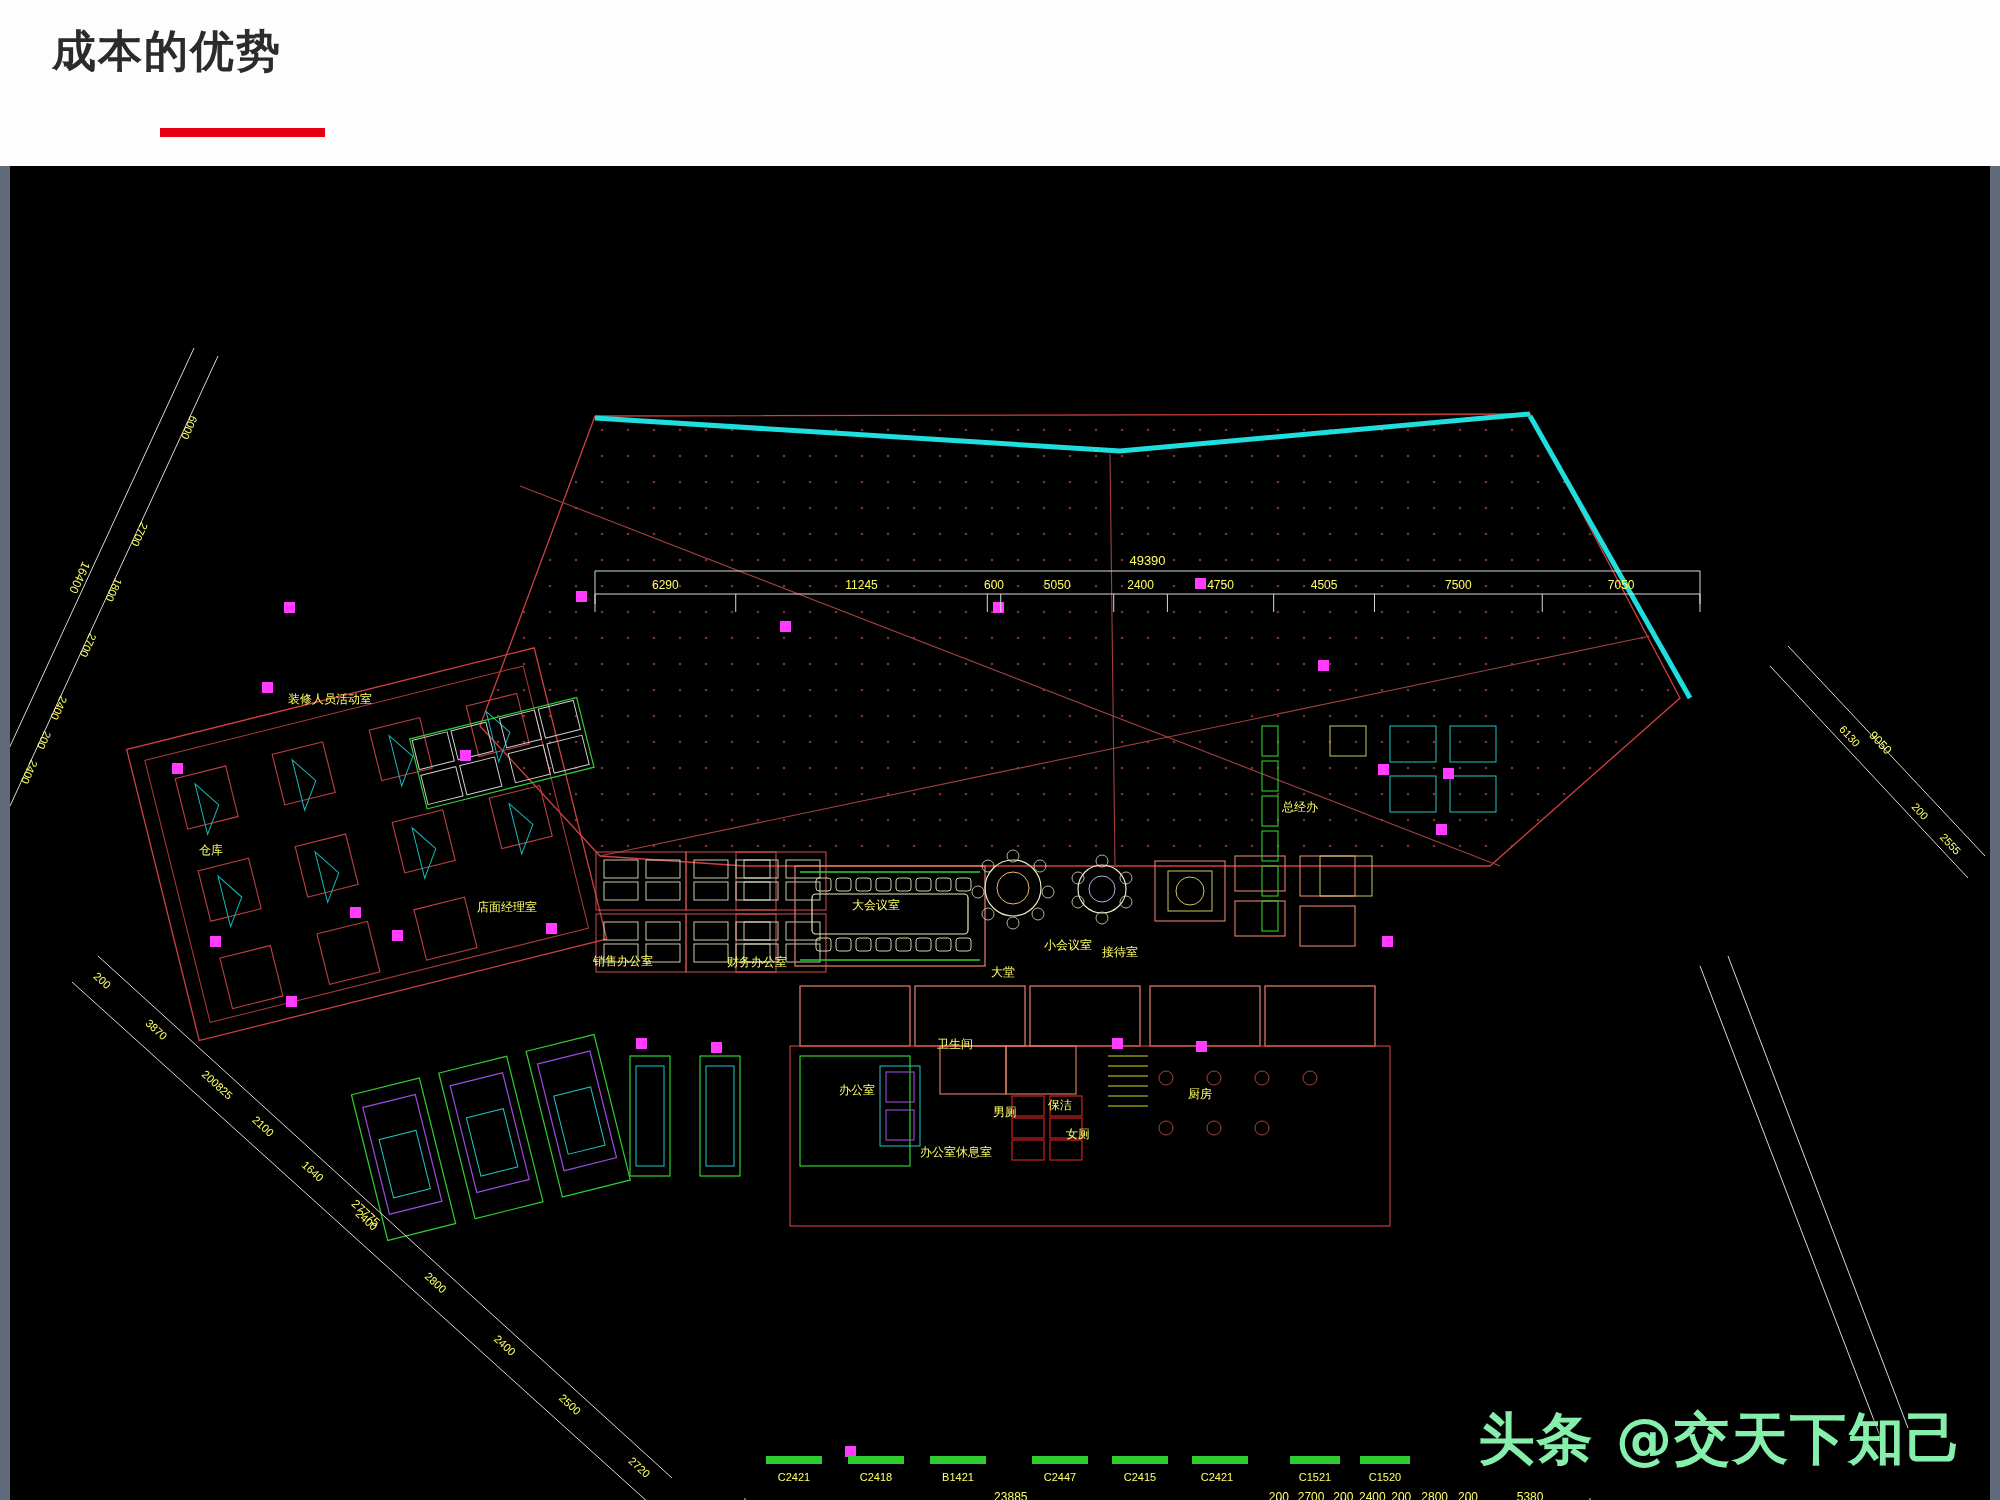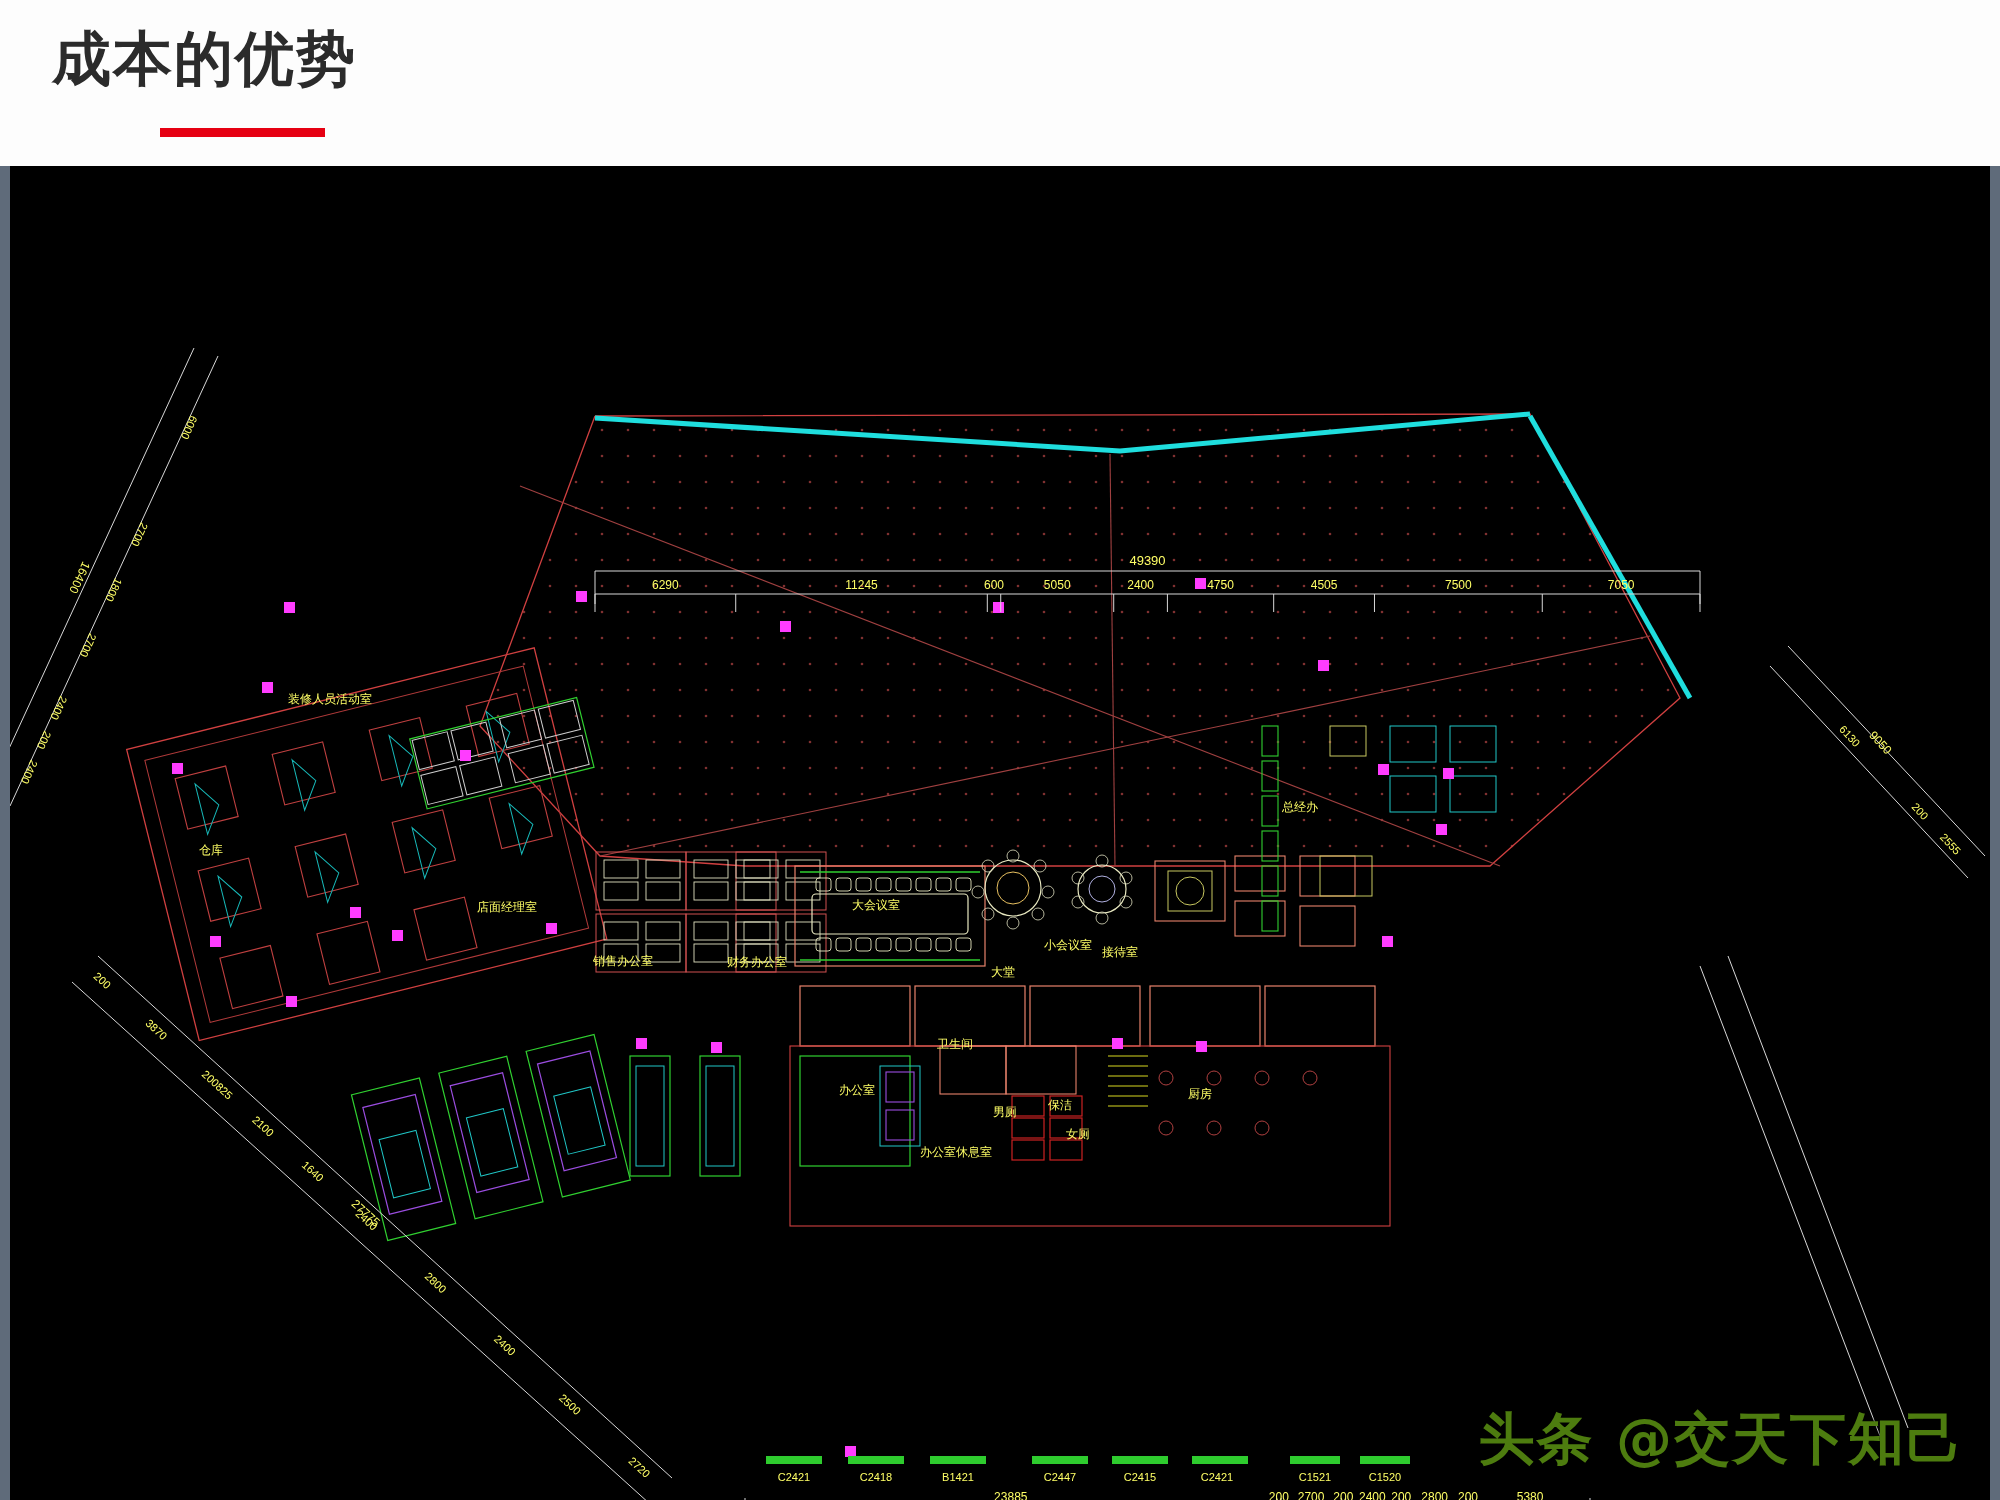--- a/index.html
+++ b/index.html
@@ -11,21 +11,21 @@
   }
   .slide { position:relative; width:2000px; height:1500px; background:#f7f7f7; }
 
   
   .header {
     position:absolute; left:0; top:0; width:2000px; height:166px;
     background:#fdfdfd;
   }
   .slide-title {
     position:absolute; left:52px; top:28px;
-    font-size:59px; font-weight:bold; color:#2b2b2b;
+    font-size:44px; font-weight:bold; color:#2b2b2b;
     letter-spacing:2px; line-height:1.05;
     font-family:"DejaVu Sans","Liberation Sans", sans-serif;
   }
   .title-underline {
     position:absolute; left:160px; top:128px; width:165px; height:9px;
     background:#e60012;
   }
   .brand {
     position:absolute; right:28px; top:40px;
     font-size:45px; font-weight:bold; color:#e8131a;
@@ -39,21 +39,21 @@
     background:#000000; overflow:hidden;
   }
   .cad-wrap svg { display:block; }
   .edge-l { position:absolute; left:0; top:0; width:10px; height:1334px;
             background:#5f6b7a; }
   .edge-r { position:absolute; right:0; top:0; width:10px; height:1334px;
             background:#5f6b7a; }
 
   .watermark {
     position:absolute; right:36px; bottom:22px;
-    color:#4d7c0f; font-size:56px; font-weight:bold; letter-spacing:2px;
+    color:#86efac; font-size:56px; font-weight:bold; letter-spacing:2px;
     font-family:"DejaVu Sans","Liberation Sans", sans-serif;
     text-shadow:0 0 4px rgba(0,0,0,.9);
   }
 </style>
 </head>
 <body>
 
 <div class="slide">
 
   <div class="header">

